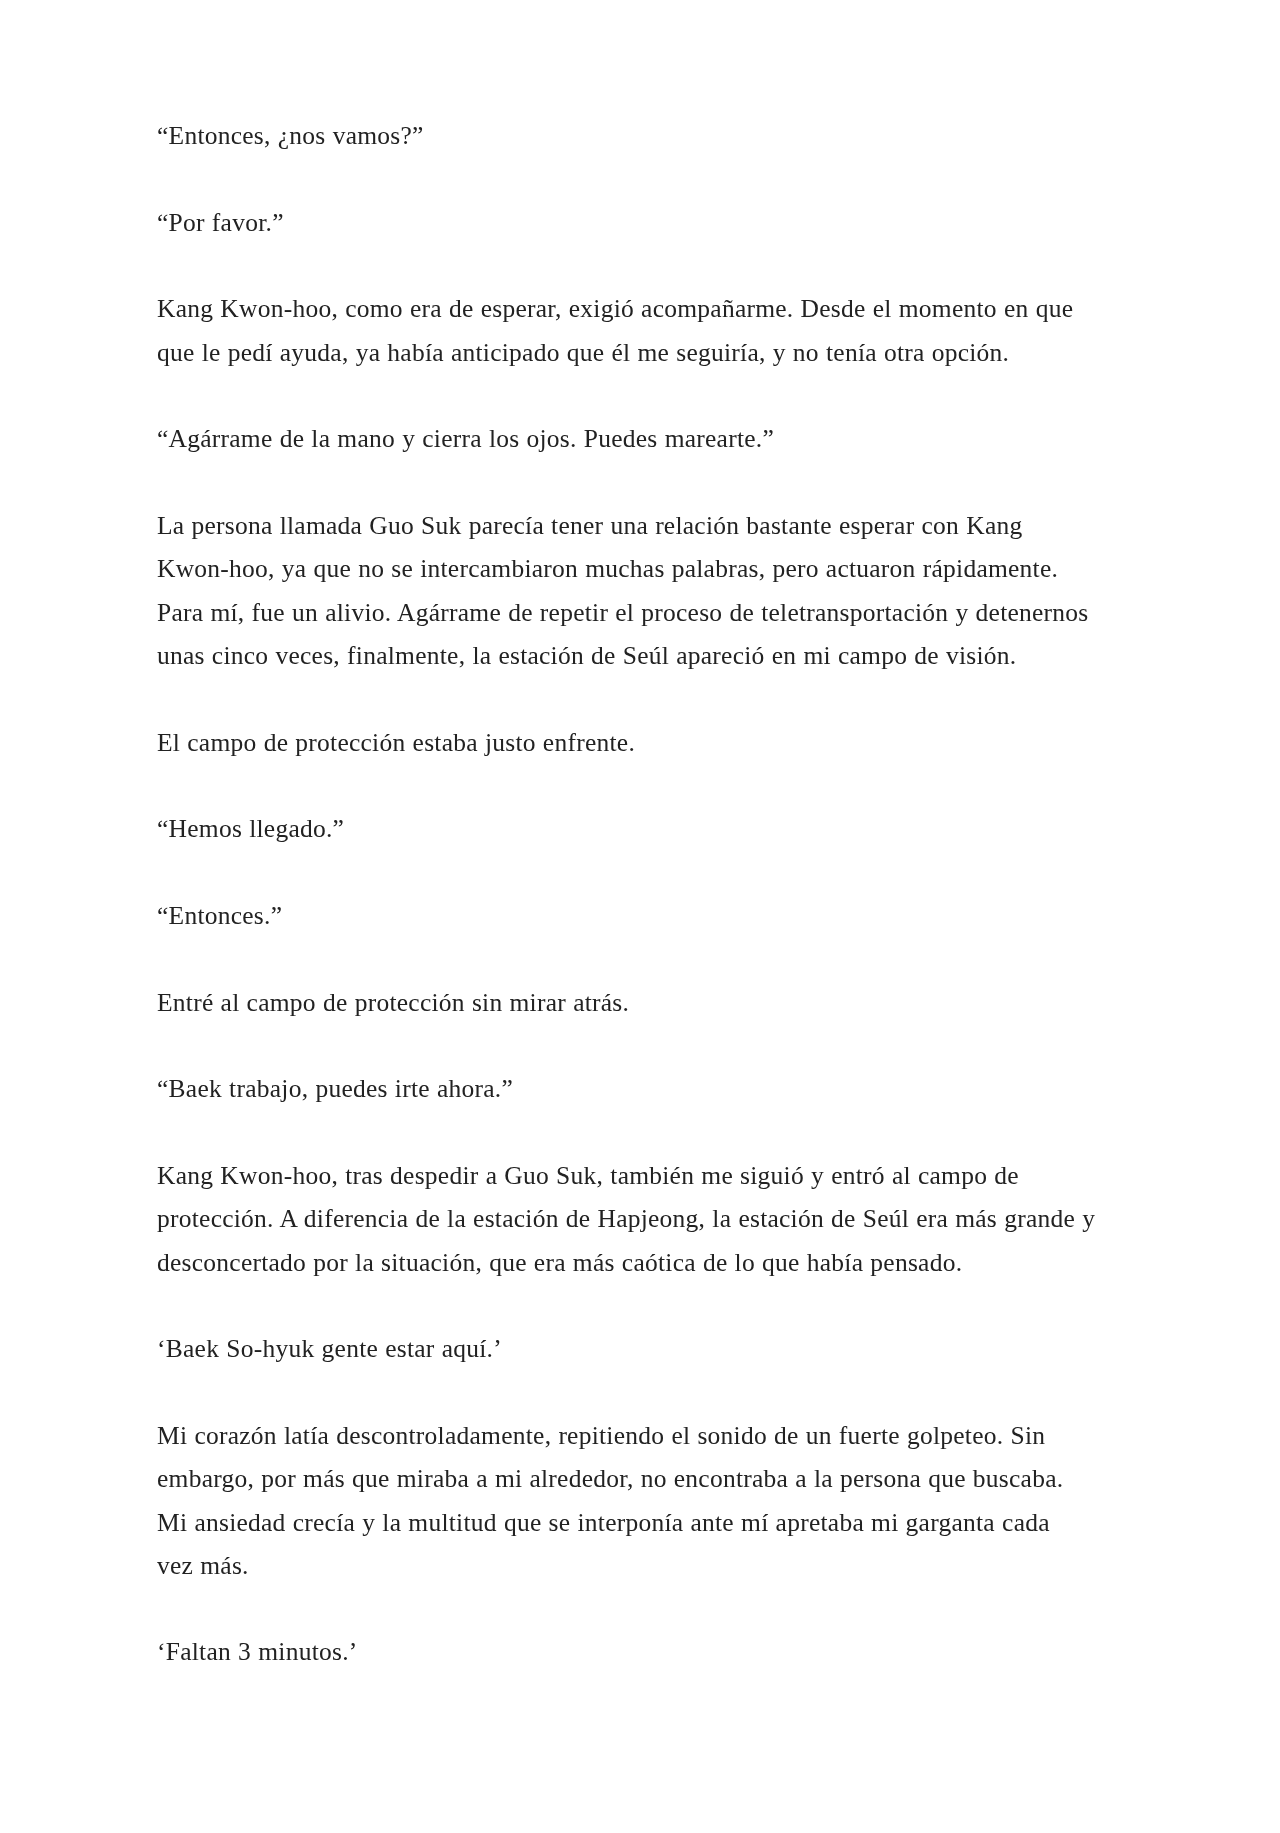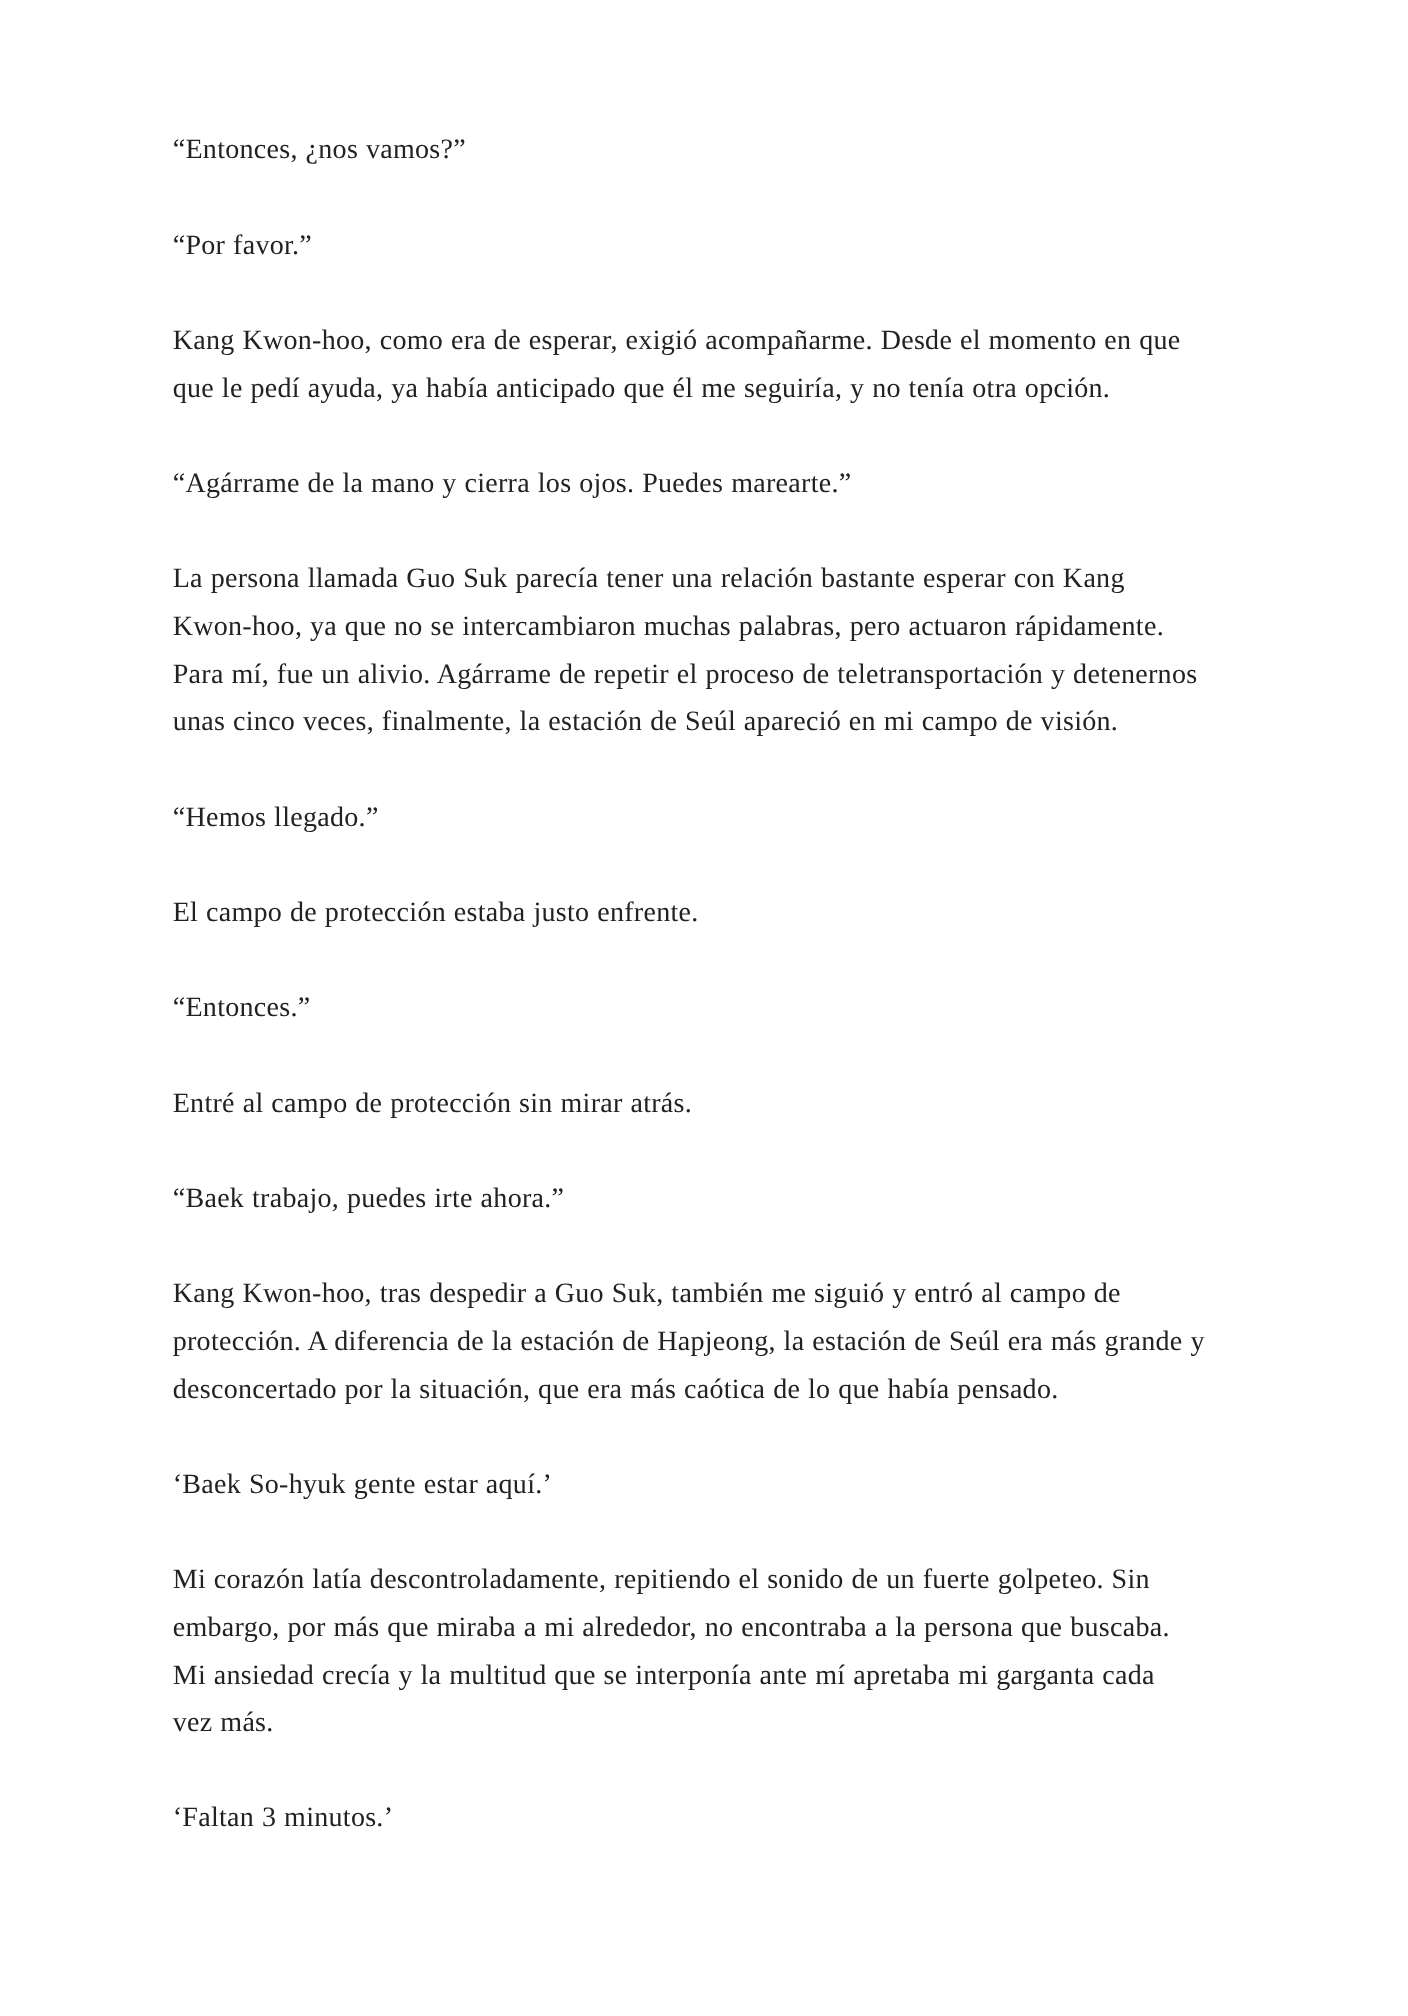--- a/index.html
+++ b/index.html
@@ -52,24 +52,24 @@
   <p class="para">
     <span class="line">“Agárrame de la mano y cierra los ojos. Puedes marearte.”</span>
   </p>
   <p class="para">
     <span class="line">La persona llamada Guo Suk parecía tener una relación bastante esperar con Kang</span>
     <span class="line">Kwon-hoo, ya que no se intercambiaron muchas palabras, pero actuaron rápidamente.</span>
     <span class="line">Para mí, fue un alivio. Agárrame de repetir el proceso de teletransportación y detenernos</span>
     <span class="line">unas cinco veces, finalmente, la estación de Seúl apareció en mi campo de visión.</span>
   </p>
   <p class="para">
-    <span class="line">“Hemos llegado.”</span>
+    <span class="line">El campo de protección estaba justo enfrente.</span>
   </p>
   <p class="para">
-    <span class="line">El campo de protección estaba justo enfrente.</span>
+    <span class="line">“Hemos llegado.”</span>
   </p>
   <p class="para">
     <span class="line">“Entonces.”</span>
   </p>
   <p class="para">
     <span class="line">Entré al campo de protección sin mirar atrás.</span>
   </p>
   <p class="para">
     <span class="line">“Baek trabajo, puedes irte ahora.”</span>
   </p>

